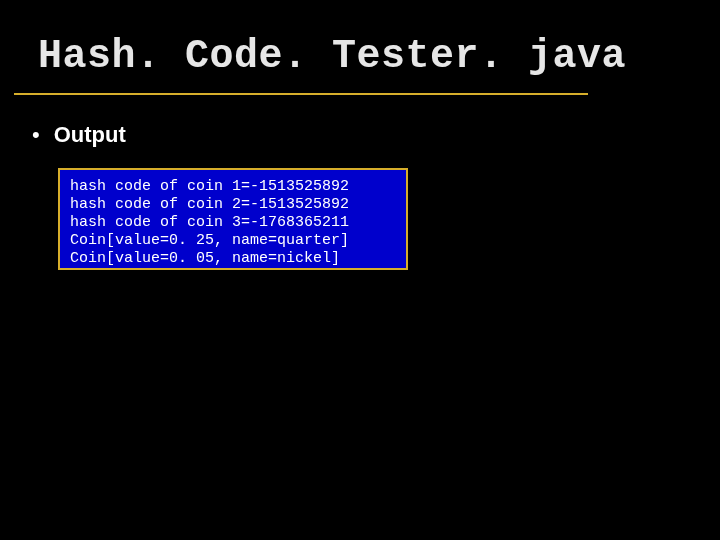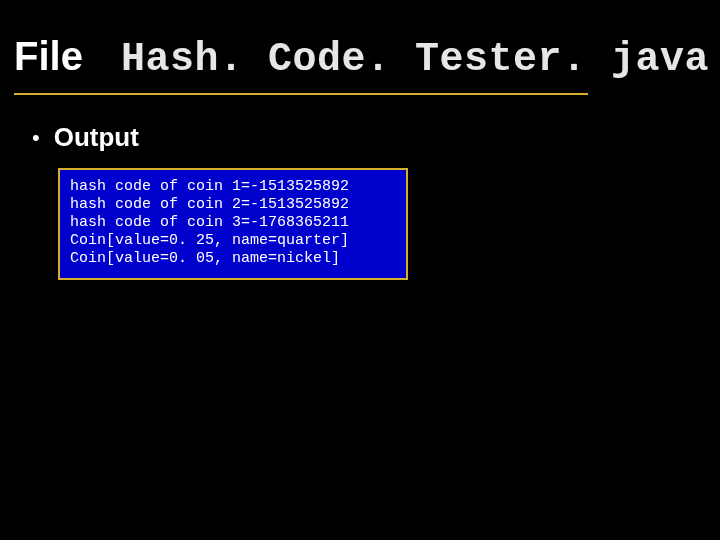--- a/index.html
+++ b/index.html
@@ -57,49 +57,48 @@
   }
   .bullet-dot {
     font-size: 22px;
     line-height: 1;
     margin-right: 14px;
     font-family: Arial, sans-serif;
   }
   .bullet-text {
     font-family: Verdana, Arial, sans-serif;
     font-weight: bold;
-    font-size: 26px;
+    font-size: 22px;
     text-align: right;
   }
   .codebox {
     position: absolute;
     top: 168px;
     left: 58px;
     width: 350px;
     background: #0000CC;
     border: 2px solid #d6ae2b;
-    padding: 8px 10px 10px 10px;
+    padding: 8px 10px 0 10px;
     box-sizing: border-box;
   }
   .codebox pre {
     margin: 0;
     font-family: "Courier New", Courier, monospace;
     font-size: 15px;
     line-height: 1.2;
     color: #ffffff;
     white-space: pre;
   }
 </style>
 </head>
 <body>
 
 <div class="slide">
 
   <div class="title-line">
-    <span class="title-word">File</span>
     <span class="title-file">Hash. Code. Tester. java</span>
   </div>
 
   <div class="hr"></div>
 
   <div class="bullet">
     <span class="bullet-dot">•</span>
     <span class="bullet-text">Output</span>
   </div>
 

